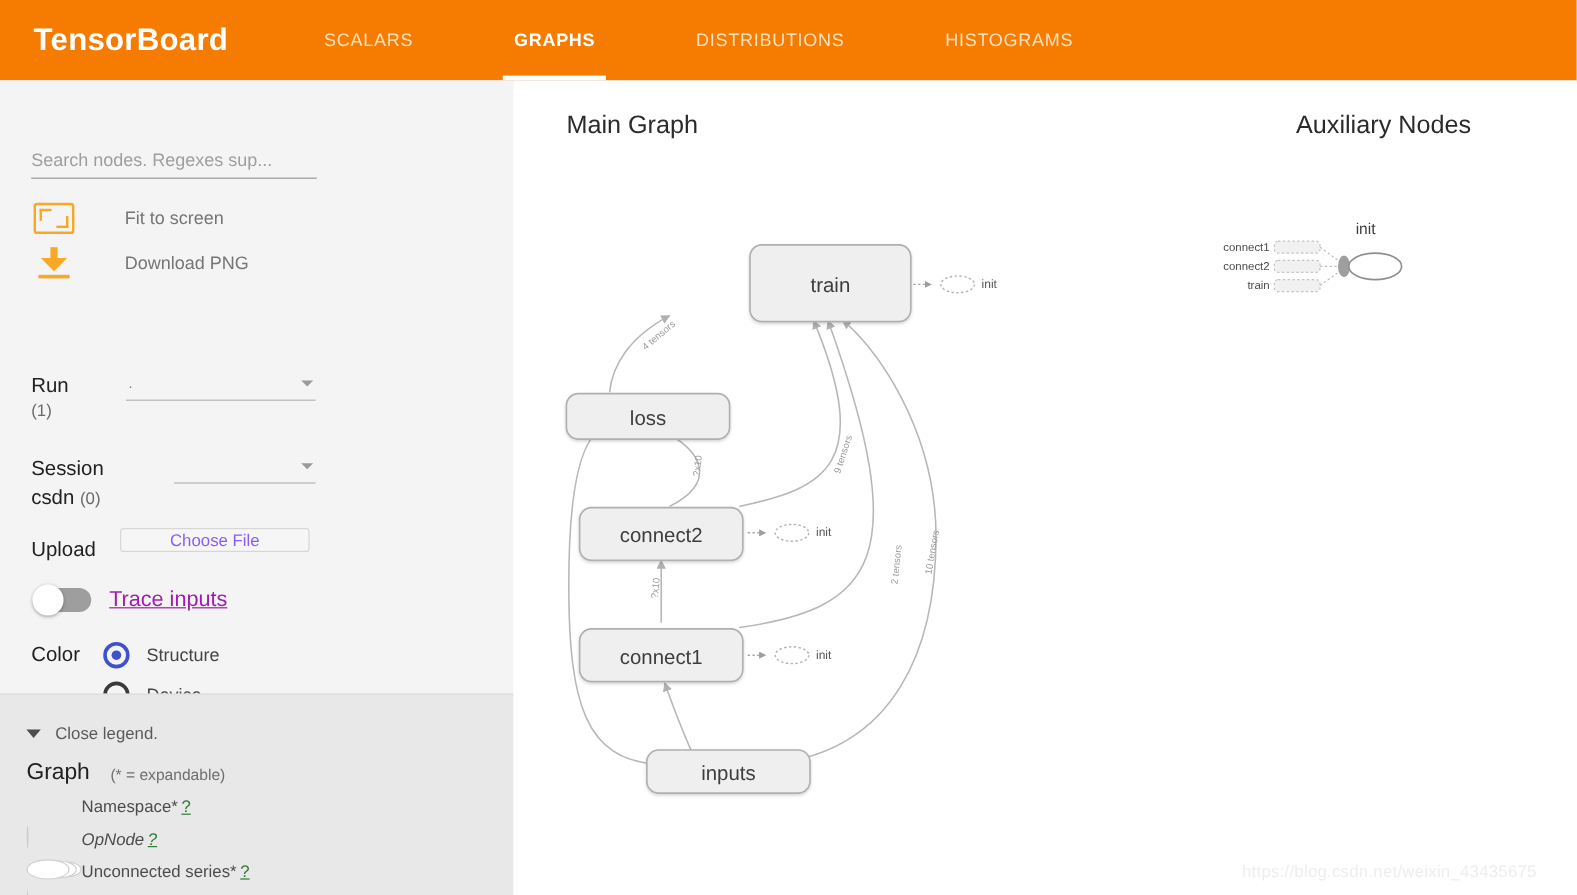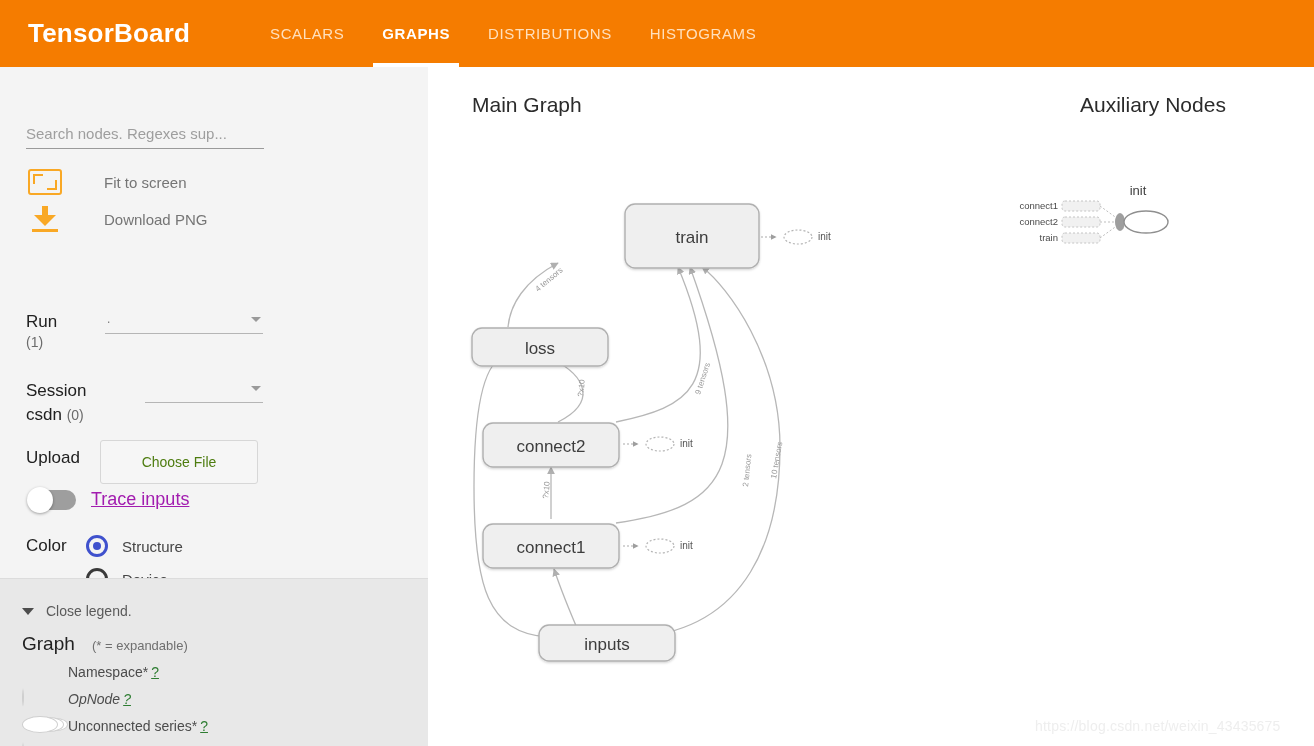--- a/index.html
+++ b/index.html
@@ -13,21 +13,21 @@
   
   #header {
     position:absolute; top:0; left:0; width:1314px; height:67px;
     background:#f57c00;
     display:flex; align-items:center;
   }
   #brand {
     color:#fff; font-size:26px; font-weight:bold;
     margin-left:28px; letter-spacing:.2px; white-space:nowrap;
   }
-  #tabs { display:flex; align-items:stretch; height:67px; margin-left:61px; }
+  #tabs { display:flex; align-items:stretch; height:67px; margin-left:61px;gap:46px; }
   .tab {
     display:flex; align-items:center; padding:0 19px;
     color:#ffe0bd; font-size:15px; letter-spacing:.6px;
     cursor:pointer; position:relative; white-space:nowrap;
   }
   .tab.active { color:#fff; font-weight:bold; }
   .tab.active:after {
     content:""; position:absolute; left:10px; right:10px; bottom:0;
     height:4px; background:#fff;
   }
@@ -85,23 +85,23 @@
   }
   .sel .val { position:absolute; left:2px; top:2px; font-size:12px; color:#7a7a7a; }
   .sel .caret {
     position:absolute; right:2px; top:7px; width:0; height:0;
     border-left:5px solid transparent; border-right:5px solid transparent;
     border-top:5px solid #9a9a9a;
   }
 
   #upload-label { top:381px; }
   #choose-file {
-    position:absolute; left:100px; top:373px; width:158px; height:44px;
+    position:absolute; left:100px; top:373px; width:158px; height:20px;
     background:#f6f6f6; border:1px solid #d7d7d7; border-radius:3px;
-    color:#4d7c0f; font-size:14px; font-family:"Liberation Sans", sans-serif;
+    color:#8b5cf6; font-size:14px; font-family:"Liberation Sans", sans-serif;
     cursor:pointer;
   }
 
   #trace-row { position:absolute; left:28px; top:422px; display:flex; align-items:center; cursor:pointer; }
   .toggle {
     width:48px; height:20px; border-radius:10px; background:#9e9e9e; position:relative;
   }
   .toggle .knob {
     position:absolute; left:-1px; top:-3px; width:26px; height:26px;
     border-radius:50%; background:#fff; box-shadow:0 1px 3px rgba(0,0,0,.35);

